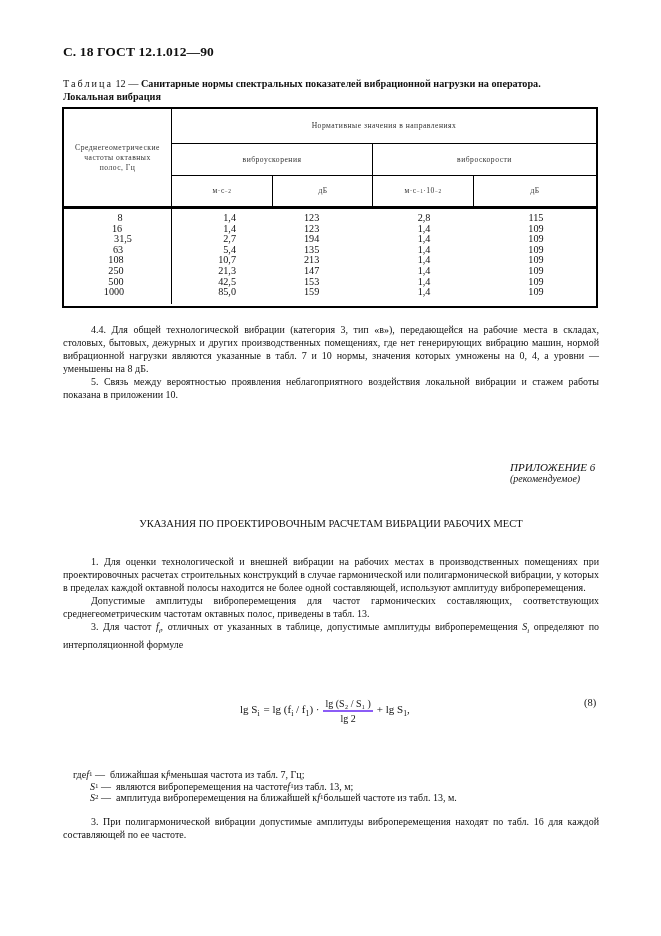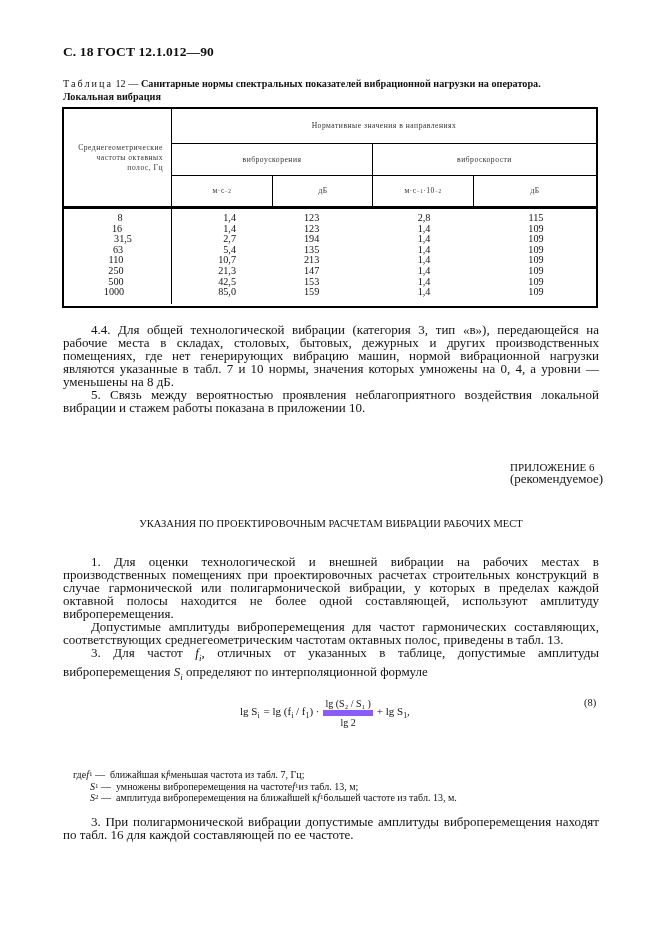--- a/index.html
+++ b/index.html
@@ -6,36 +6,36 @@
   body { width:661px; height:936px; position:relative; overflow:hidden;
          font-family:"Liberation Serif", "DejaVu Serif", serif; color:#111; }
   .abs { position:absolute; }
   .page-header { left:63px; top:44px; font-size:13.5px; font-weight:bold; letter-spacing:0.1px; }
   .tcap { left:63px; top:78px; width:540px; font-size:10.2px; line-height:12.5px; }
   .tcap .spaced { letter-spacing:2px; }
   .tcap b { font-weight:bold; }
 
   .tbl { left:62px; top:107px; width:536px; height:201px; border:2px solid #000; box-sizing:border-box; }
   .cell { position:absolute; box-sizing:border-box; display:flex; align-items:center; justify-content:center;
-          text-align:right; font-size:7.6px; letter-spacing:0.5px; color:#333; line-height:10px; }
+          text-align:center; font-size:7.6px; letter-spacing:0.5px; color:#333; line-height:10px; }
   .vline { position:absolute; background:#000; width:1px; }
   .hline { position:absolute; background:#000; height:1px; }
   .hthick { position:absolute; background:#000; height:3px; }
   .datacol { position:absolute; top:104px; font-size:10.2px; line-height:10.6px; color:#111; }
   .datacol div { white-space:nowrap; }
 
-  .para { left:63px; width:536px; font-size:13px; line-height:13px; text-align:justify; }
+  .para { left:63px; width:536px; font-size:10px; line-height:13px; text-align:justify; }
   .ind { text-indent:28px; }
   .para p { margin:0; }
-  .appendix { left:510px; top:462px; font-size:11px; line-height:11px; }
-  .appendix .sub { font-size:13px; }
+  .appendix { left:510px; top:462px; font-size:11px; font-style:italic; line-height:11px; }
+  .appendix .sub { font-size:10px; }
   .title { left:63px; width:536px; top:518px; font-size:10.5px; font-weight:normal; text-align:center; line-height:11.5px; }
   .formula { left:240px; top:698px; font-size:11px; display:flex; align-items:center; gap:4px; }
   .frac { display:inline-flex; flex-direction:column; align-items:center; font-size:10px; }
-  .frac .num { border-bottom:6px solid #8b5cf6; padding:0 2px 1px; }
+  .frac .num { border-bottom:2px solid #8b5cf6; padding:0 2px 1px; }
   .frac .den { padding-top:1px; }
   .eqno { left:584px; top:697px; font-size:10.5px; }
   .defs { left:73px; top:769px; font-size:10px; line-height:11.5px; }
   .defs .row { display:flex; white-space:nowrap; }
   sub, sup { font-size:70%; }
 </style>
 </head>
 <body>
 
 <div class="abs page-header">С. 18 ГОСТ 12.1.012—90</div>
@@ -73,21 +73,21 @@
       <span>·10</span>
       <sup>−2</sup>
   </div>
   <div class="cell" style="left:410px; top:67px; width:122px; height:30px;">дБ</div>
 
   <div class="datacol" style="left:32px; width:48px; text-align:center;">
     <div>8</div>
     <div style="margin-left:-6px;">16</div>
     <div style="margin-left:6px;">31,5</div>
     <div style="margin-left:-4px;">63</div>
-    <div style="margin-left:-8px;">110</div>
+    <div style="margin-left:-8px;">108</div>
     <div style="margin-left:-8px;">250</div>
     <div style="margin-left:-8px;">500</div>
     <div style="margin-left:-12px;">1000</div>
   </div>
   <div class="datacol" style="left:132px; width:40px; text-align:right;">
     <div>1,4</div>
     <div>1,4</div>
     <div>2,7</div>
     <div>5,4</div>
     <div>10,7</div>
@@ -156,21 +156,21 @@
   </span>
   <span><span>+ lg S</span><sub>1</sub><span>,</span></span>
 </div>
 <div class="abs eqno">(8)</div>
 
 <div class="abs defs">
   <div class="row">
     <span>где </span><i>f</i><sub>1</sub>&nbsp;<span>—</span>&nbsp;&nbsp;<span>ближайшая к </span><i>f</i><sub>i</sub><span> меньшая частота из табл.  7,  Гц;</span>
   </div>
   <div class="row" style="padding-left:17px;">
-    <i>S</i><sub>1</sub>&nbsp;<span>—</span>&nbsp;&nbsp;<span>умножены виброперемещения на частоте </span><i>f</i><sub>1</sub><span> из табл.  13,  м;</span>
+    <i>S</i><sub>1</sub>&nbsp;<span>—</span>&nbsp;&nbsp;<span>являются виброперемещения на частоте </span><i>f</i><sub>1</sub><span> из табл.  13,  м;</span>
   </div>
   <div class="row" style="padding-left:17px;">
     <i>S</i><sub>2</sub>&nbsp;<span>—</span>&nbsp;&nbsp;<span>амплитуда виброперемещения на ближайшей к </span><i>f</i><sub>1</sub><span> большей частоте из табл.  13,  м.</span>
   </div>
 </div>
 
 <div class="abs para" style="top:815px;">
   <p class="ind">3.  При полигармонической вибрации допустимые амплитуды виброперемещения находят по табл.  16 для каждой составляющей по ее частоте.</p>
 </div>
 

